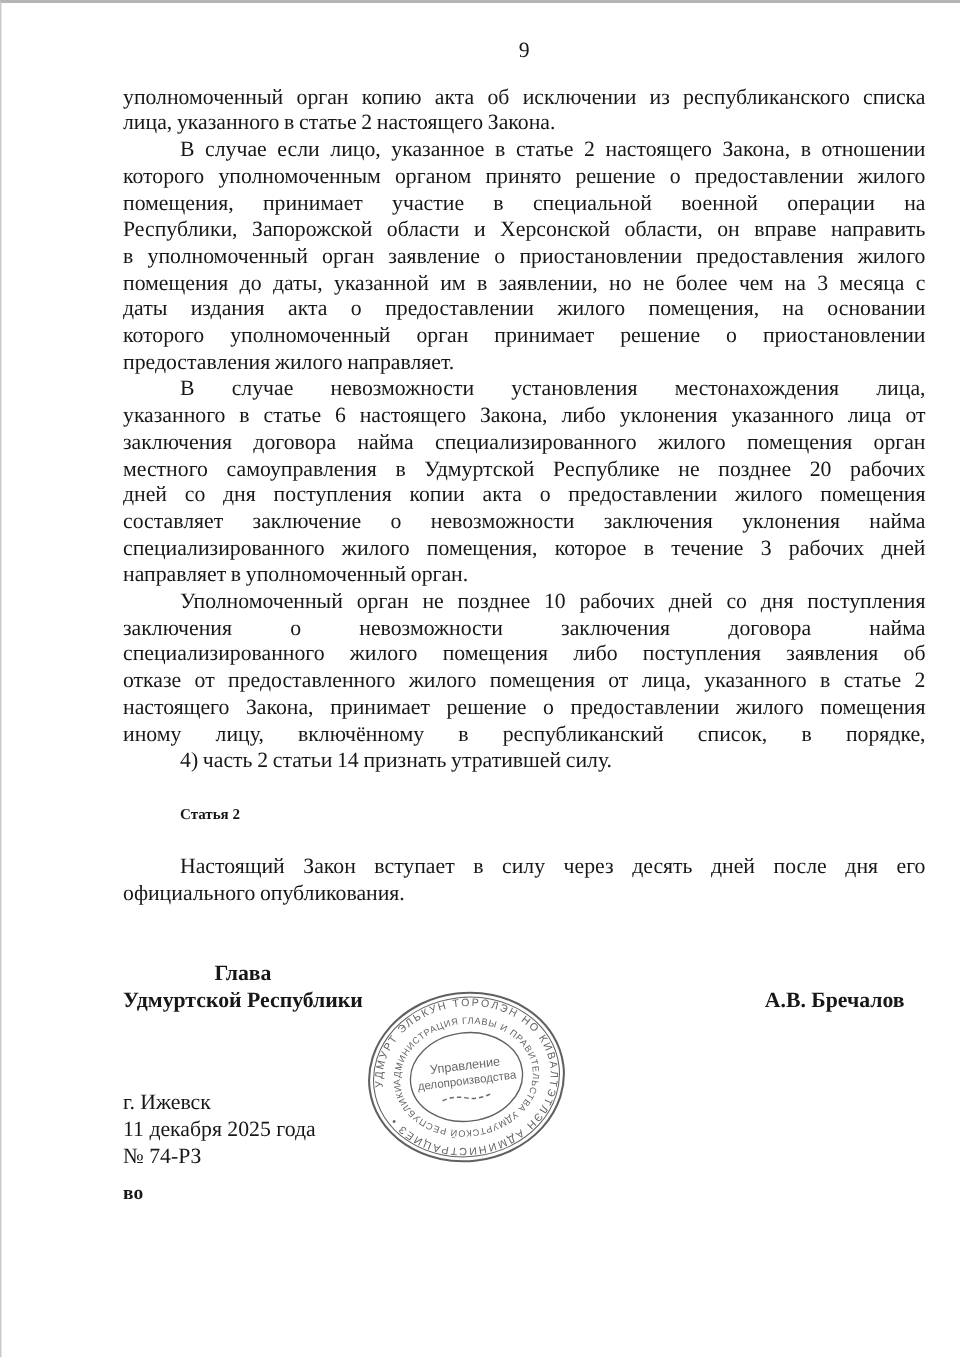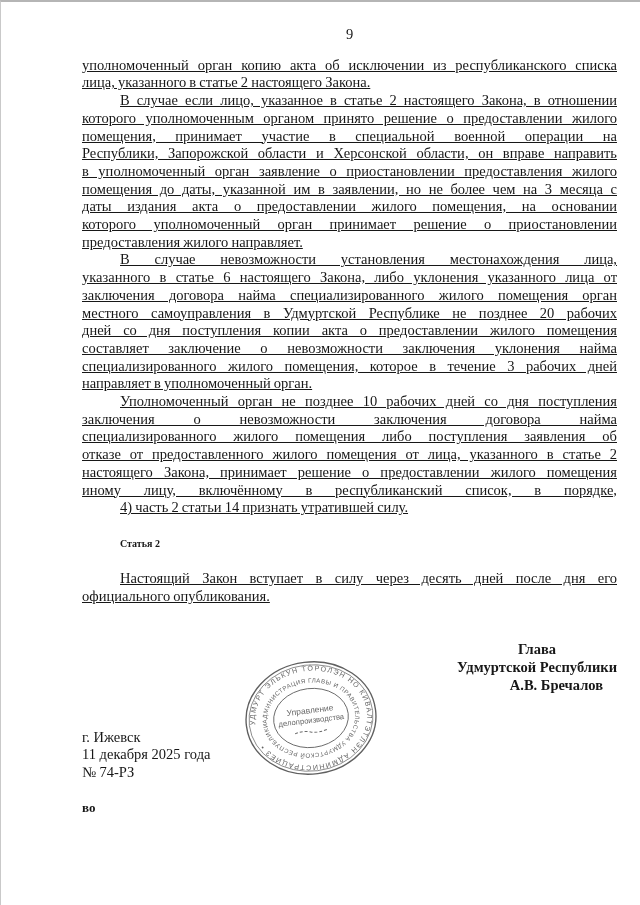--- a/index.html
+++ b/index.html
@@ -13,46 +13,46 @@
     font-family:"Liberation Serif", serif;
     color:#171717;
     overflow:hidden;
   }
   .content { padding:24px 23px 0 81px; }
   .page-number {
     text-align:center;
     font-size:14.5px; line-height:17.7px;
   }
   .doc-body { margin-top:13px; font-size:14.5px; line-height:17.7px; }
-  .para { margin:0;text-decoration:underline; }
+  .para { margin:0; }
   .line {
     text-align:justify;
     text-align-last:justify;
     word-spacing:-0.5px;
   }
   .line.last { text-align-last:auto; }
   .line.first-indent { text-indent:38px; }
   .heading {
     font-weight:bold;
     text-indent:38px;
     margin:17.7px 0;
     font-size:10px; line-height:17.7px;
   }
   .sig-row {
     margin-top:36px;
     display:flex;
     justify-content:space-between;
     align-items:flex-end;
     font-weight:bold;
-    font-size:14.5px; line-height:17.7px;flex-direction:column;
+    font-size:14.5px; line-height:17.7px;
   }
   .sig-left { text-align:center; }
   .sig-right { margin-right:14px; }
-  .issuance { margin-top:34px; font-size:14.5px; line-height:17.9px; }
-  .clerk { margin-top:18px; font-size:13px; font-weight:bold; }
+  .issuance { margin-top:50px; font-size:14.5px; line-height:17.9px; }
+  .clerk { margin-top:6px; font-size:13px; font-weight:bold; }
   .stamp-wrap {
     position:absolute;
     left:241px; top:656px;
     width:138px; height:120px;
     transform:rotate(-7deg);
     opacity:0.82;
     mix-blend-mode:multiply;
     pointer-events:none;
   }
   .stamp-wrap svg { width:100%; height:100%; }

